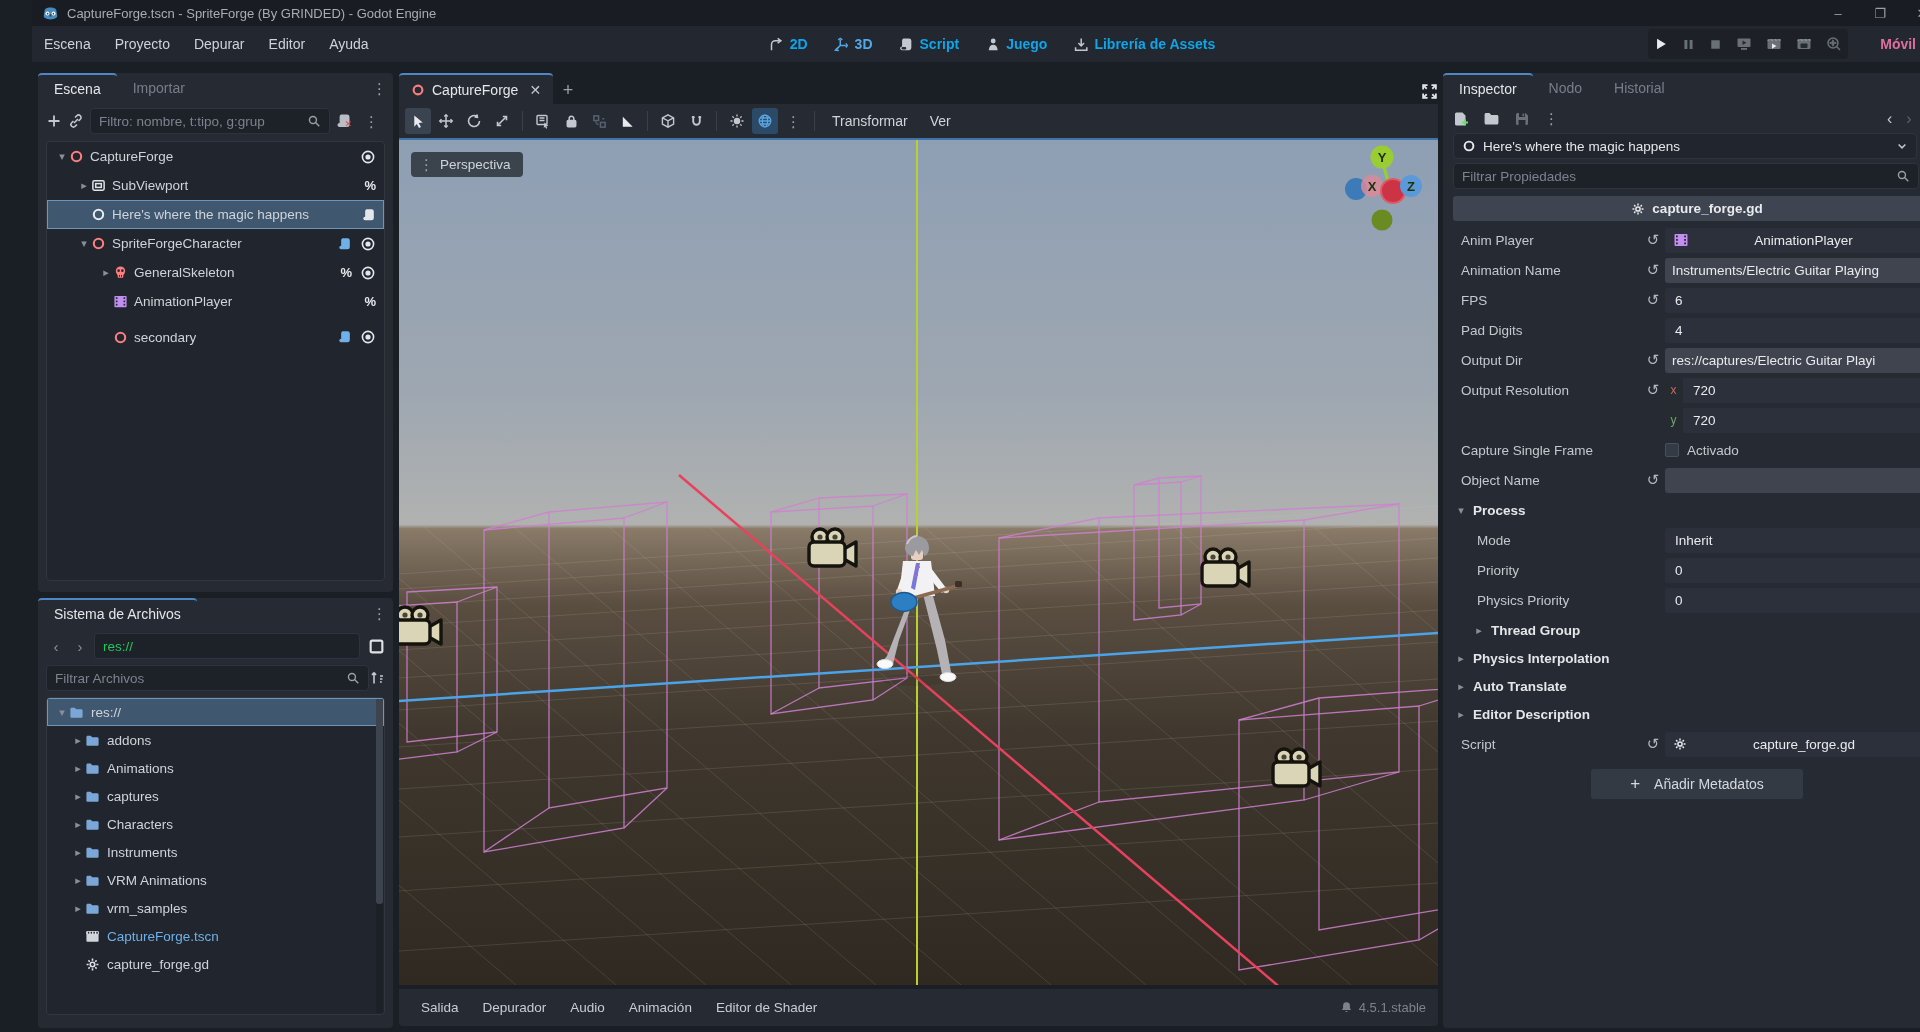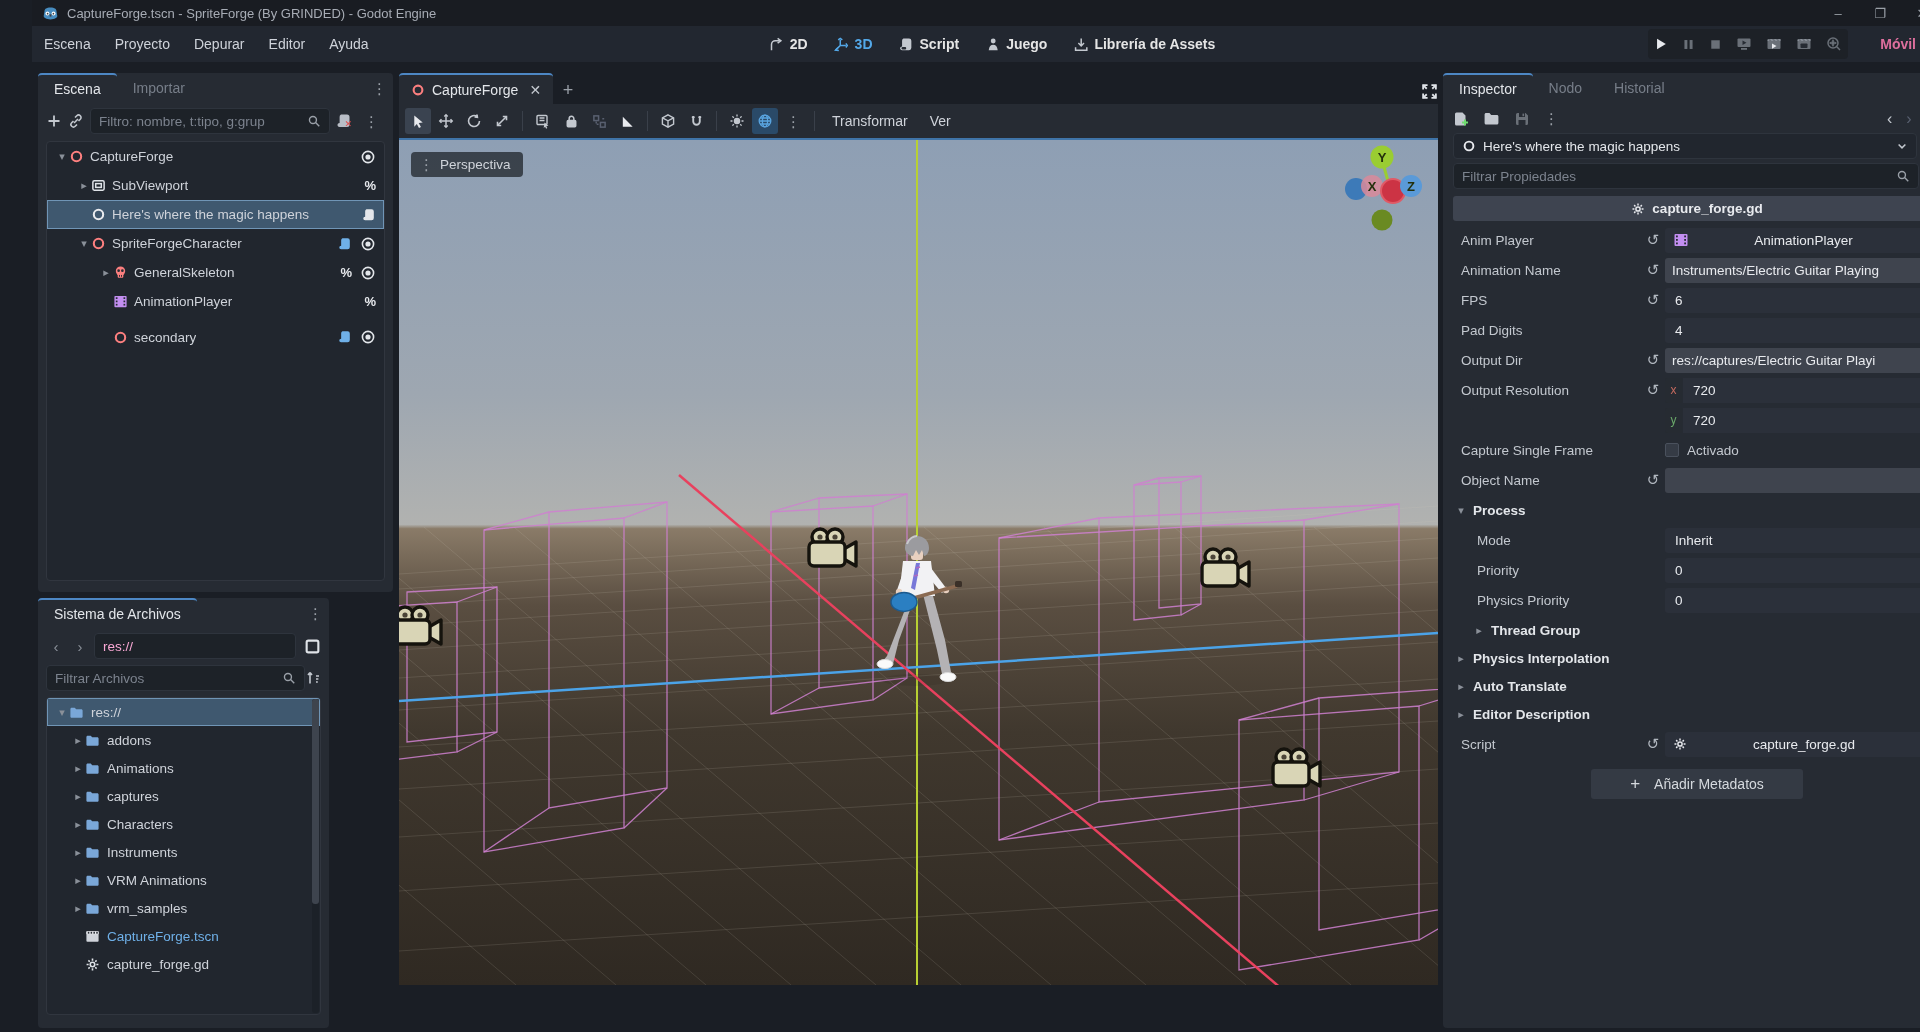--- a/index.html
+++ b/index.html
@@ -16,49 +16,49 @@
   
   #titlebar { left:0; top:0; width:1920px; height:26px; background:#191c22; display:flex; align-items:center; padding:0 10px; }
   #titlebar .title { color:#a7acb5; font-size:13px; margin-left:8px; }
   #titlebar .wctl { margin-left:auto; display:flex; gap:26px; color:#9aa0a8; font-size:13px; padding-right:12px; }
   #titlebar .wctl span { width:16px; text-align:center; cursor:default; }
 
   
   #menubar { left:0; top:26px; width:1920px; height:36px; background:#222730; display:flex; align-items:center; }
   .menu-item { padding:0 12px; color:#cfd3da; height:36px; display:flex; align-items:center; }
   #workspaces { position:absolute; left:50%; top:0; transform:translateX(-50%); height:36px; display:flex; align-items:center; gap:10px; }
-  .ws-btn { display:flex; align-items:center; gap:6px; padding:0 8px; height:30px; color:#e5e5e5; font-weight:bold; }
+  .ws-btn { display:flex; align-items:center; gap:6px; padding:0 8px; height:30px; color:#0ea5e9; font-weight:bold; }
   .ws-btn.active { color:#53a8e8; }
   #runbar { position:absolute; right:104px; top:3px; height:30px; background:#1d2127; border-radius:4px; display:flex; align-items:center; padding:0 6px; gap:14px; }
   #runmode { position:absolute; right:18px; top:3px; height:30px; display:flex; align-items:center; gap:6px; color:#dd6f9d; font-weight:bold; }
 
   
   .panel { background:#262b33; border-radius:4px; }
   .tabbar { display:flex; height:30px; align-items:stretch; }
   .tab { padding:0 16px; display:flex; align-items:center; color:#777e89; background:transparent; border-radius:4px 4px 0 0; }
   .tab.active { background:#262b33; color:#e3e6ea; border-top:2px solid #4d87c4; }
   .tab-fill { flex:1; display:flex; justify-content:flex-end; align-items:center; }
   .field { background:#1d2228; border:1px solid #2e343d; border-radius:4px; color:#e3e6ea; display:flex; align-items:center; padding:0 8px; height:26px; }
-  .field input { background:transparent; border:none; outline:none; color:#f9a8d4; font-family:inherit; font-size:13.5px; width:100%; }
+  .field input { background:transparent; border:none; outline:none; color:#22c55e; font-family:inherit; font-size:13.5px; width:100%; }
   .field input::placeholder { color:#7c8share3; color:#7c838e; }
   .treebox { background:#21262e; border:1px solid #31363f; border-radius:4px; overflow:hidden; position:relative; }
   .trow { height:29px; display:flex; align-items:center; position:relative; color:#cfd3da; font-size:13.5px; }
   .trow .lbl { white-space:nowrap; overflow:hidden; }
   .trow.sel { background:#3f586f; outline:1px solid #7095b6; outline-offset:-1px; }
   .trow .right { margin-left:auto; display:flex; align-items:center; gap:8px; padding-right:8px; }
   .arrow { color:#8a9099; font-size:11px; width:14px; text-align:center; }
   .pct { font-weight:bold; color:#e8eaee; font-size:13px; }
 
   
   #scene-dock { left:6px; top:73px; width:355px; height:519px; }
   #scene-dock .toolbar { display:flex; align-items:center; gap:6px; padding:5px 8px 4px 8px; }
   #scene-tree { margin:3px 8px 8px 8px; height:440px; }
 
   
-  #fs-dock { left:6px; top:598px; width:291px; height:430px; }
+  #fs-dock { left:6px; top:598px; width:355px; height:430px; }
   #fs-nav { display:flex; align-items:center; gap:4px; padding:5px 8px 2px 8px; }
   #fs-filter { display:flex; gap:0; padding:4px 8px 2px 8px; }
   #fs-tree { margin:4px 8px 6px 8px; height:318px; }
   .fsrow-hl { color:#6fb0e8 !important; }
   #fs-scroll { position:absolute; right:1px; top:1px; width:7px; bottom:1px; background:#1c2128; border-radius:3px; }
   #fs-scroll .thumb { position:absolute; top:0; width:7px; height:205px; background:#3e444e; border-radius:3px; }
 
   
   #center-tabbar { left:367px; top:73px; width:1039px; height:31px; display:flex; align-items:flex-end; }
   .scene-tab { height:31px; background:#262b33; border-top:2px solid #4d87c4; border-radius:4px 4px 0 0; display:flex; align-items:center; gap:7px; padding:0 12px; color:#e3e6ea; }
@@ -772,20 +772,36 @@
       <circle cx="25" cy="47" r="11" fill="#3d7ab8"></circle>
       <circle cx="41" cy="44" r="11" fill="#d98a9a" opacity="0.85"></circle>
       <text x="41" y="49" text-anchor="middle" fill="#8c4352">X</text>
       <circle cx="62" cy="49" r="12" fill="#cc3344" stroke="#e05a66" stroke-width="2"></circle>
       <circle cx="80" cy="44" r="11" fill="#5a9ad8"></circle>
       <text x="80" y="49" text-anchor="middle" fill="#1c3a5c">Z</text>
       <circle cx="51" cy="78" r="10.5" fill="#6a8a22"></circle>
     </svg>
   </div>
 
+  <div id="bottom-bar" class="abs">
+    <span class="bb-item">Salida</span>
+    <span class="bb-item">Depurador</span>
+    <span class="bb-item">Audio</span>
+    <span class="bb-item">Animación</span>
+    <span class="bb-item">Editor de Shader</span>
+    <div id="bb-right">
+      <span class="ic">
+          <svg width="13" height="13" viewBox="0 0 16 16" fill="#7d838c">
+            <path d="M8 1.5a4.2 4.2 0 00-4.2 4.2v3.2L2.2 11h11.6l-1.6-2.1V5.7A4.2 4.2 0 008 1.5z"></path>
+            <path d="M6.4 12.3a1.7 1.7 0 003.2 0z"></path>
+          </svg>
+        </span>
+      <span>4.5.1.stable</span>
+    </div>
+  </div>
 
   <div id="inspector" class="abs panel">
     <div class="tabbar">
       <div class="tab active">Inspector</div>
       <div class="tab">Nodo</div>
       <div class="tab">Historial</div>
       <div class="tab-fill"></div>
     </div>
     <div id="insp-toolbar">
       <span class="ic">

